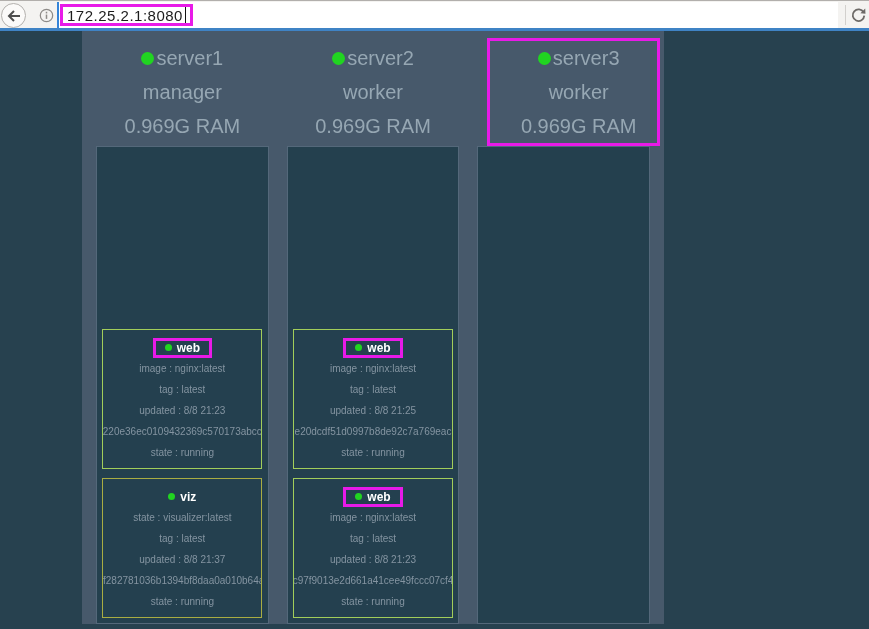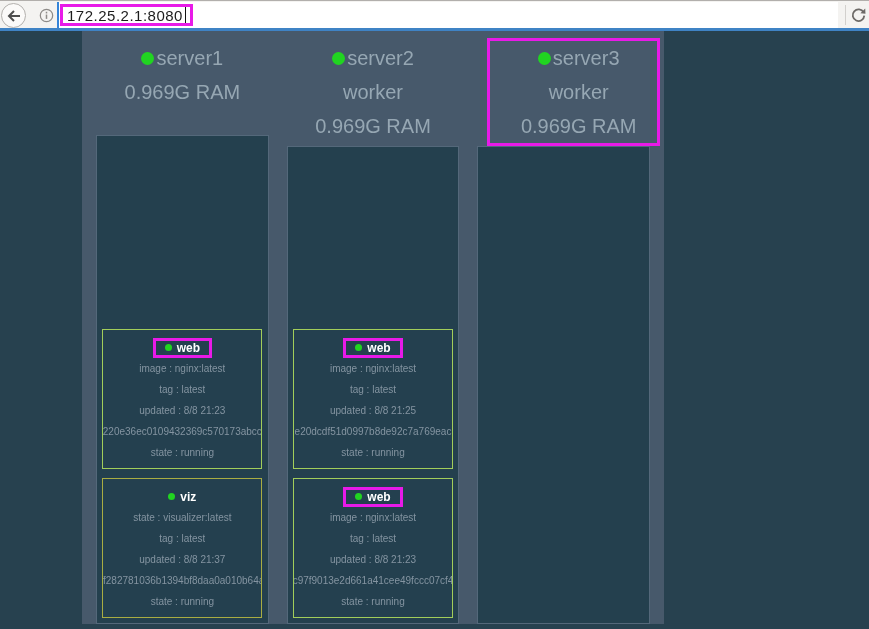--- a/index.html
+++ b/index.html
@@ -76,20 +76,21 @@
   </div>
 </div>
 <div class="loadbar" style="background: rgb(63, 131, 197);"></div>
 
 <div class="page">
   <div class="panel">
 
     <div class="column">
       <div class="node-header">
         <div><span class="dot" style="background: rgb(33, 212, 33);"></span><span>server1</span></div>
+        <div>manager</div>
         <div>0.969G RAM</div>
       </div>
       <div class="node-box">
         <div class="card" style="border-color: rgb(162, 205, 90);">
           <div class="card-row">
             <span class="card-title" style="border-color: rgb(232, 26, 232);">
               <span class="dot small" style="background: rgb(33, 212, 33);"></span>
               <span>web</span>
             </span>
           </div>

